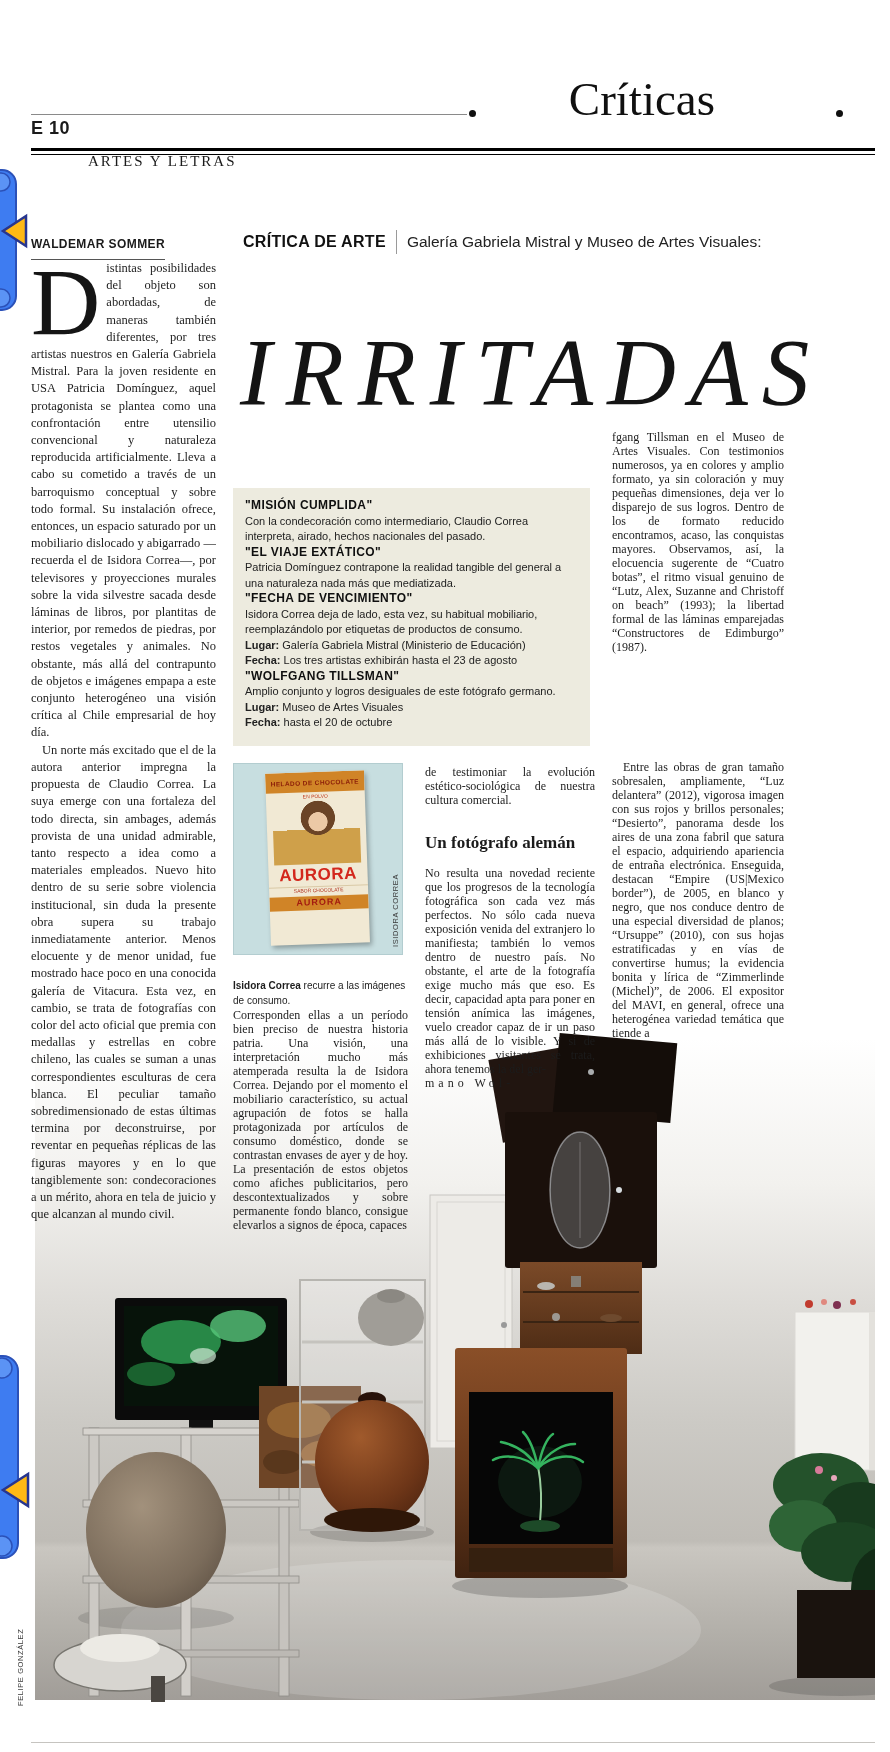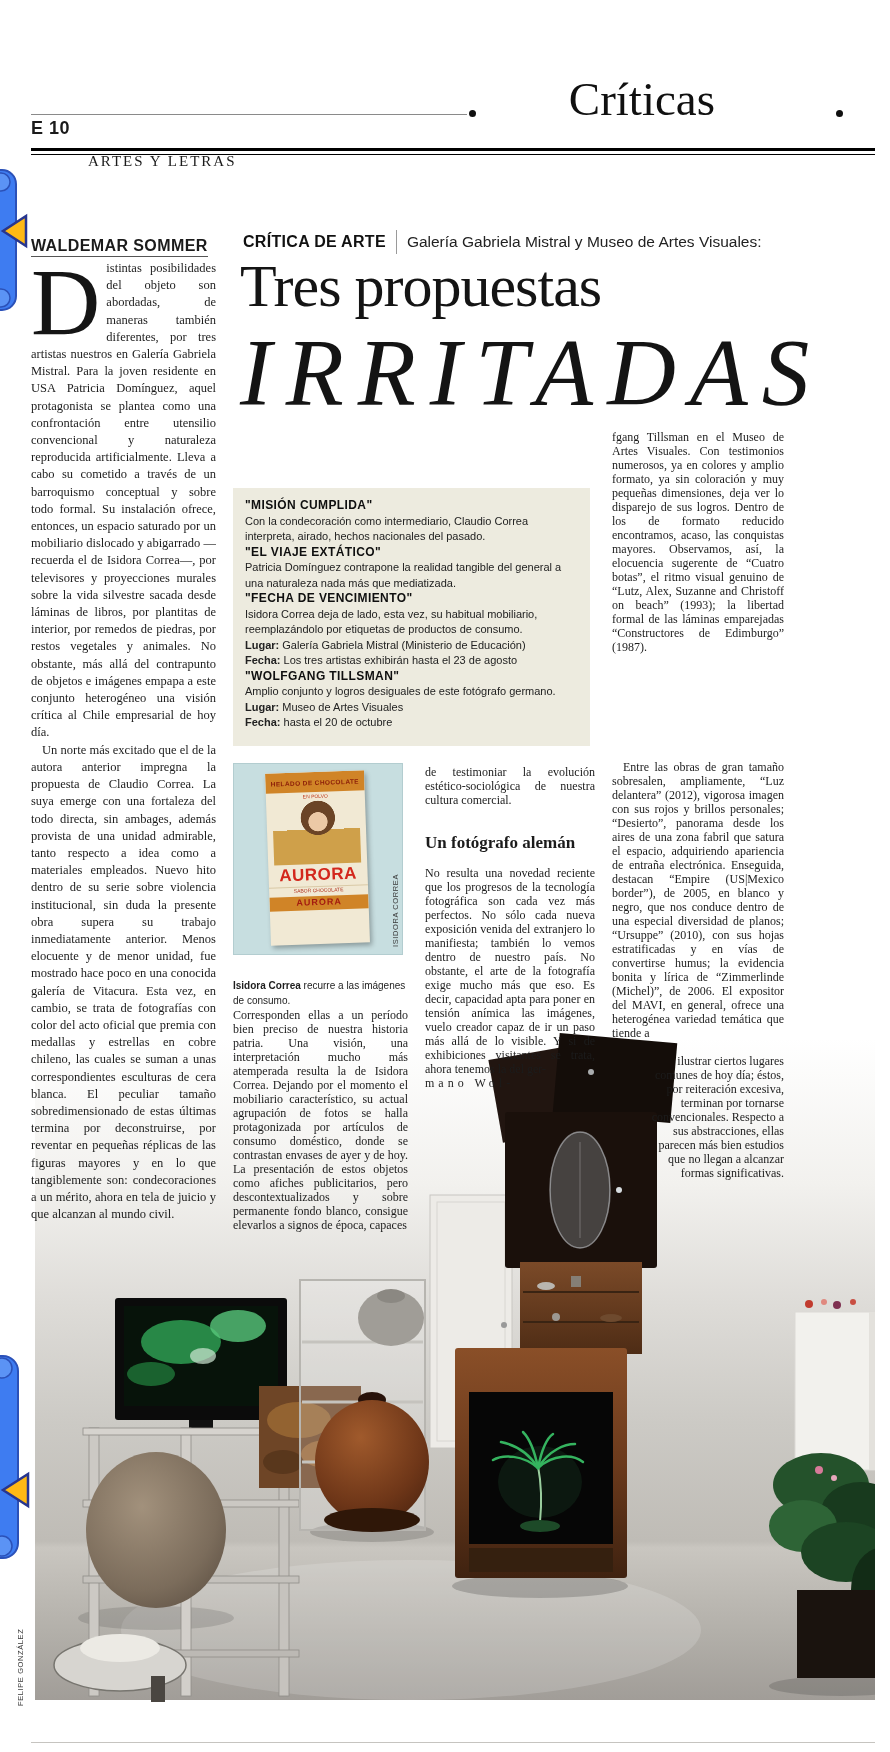--- a/index.html
+++ b/index.html
@@ -10,22 +10,22 @@
 
   
   .masthead{font-family:"Liberation Serif",serif;font-size:47px;color:#101010;text-align:right;}
   .hair-rule{height:1px;background:#8a8a8a;}
   .dot{width:7px;height:7px;border-radius:50%;background:#101010;}
   .sect-num{font-family:"Liberation Sans",sans-serif;font-weight:bold;font-size:18px;letter-spacing:.5px;}
   .sect-name{font-family:"Liberation Serif",serif;font-size:15px;letter-spacing:2px;}
   .double-rule{border-top:3px solid #000;border-bottom:1px solid #000;height:3px;}
 
   
-  .byline{font-family:"Liberation Sans",sans-serif;font-weight:bold;font-size:16px;letter-spacing:.4px;
-          border-bottom:1px solid #555;padding-bottom:1px;}
+  .byline{font-family:"Liberation Sans",sans-serif;font-weight:bold;font-size:12px;letter-spacing:.4px;
+          border-bottom:1px solid #555;padding-bottom:8px;}
   .kicker{display:flex;align-items:center;font-family:"Liberation Sans",sans-serif;}
   .kicker-label{font-weight:bold;font-size:16px;letter-spacing:.3px;color:#111;}
   .kicker-sep{width:1px;height:24px;background:#9a9a9a;margin:0 10px;}
   .kicker-sub{font-size:15.5px;color:#222;}
   .headline1{font-size:60px;letter-spacing:-1px;color:#141414;}
   .headline2{font-size:95px;letter-spacing:14px;color:#141414;}
 
   
   .col{font-size:12px;line-height:14px;text-align:justify;hyphens:auto;color:#1c1c1c;}
   .col p{margin:0;}
@@ -90,21 +90,20 @@
   <div class="abs double-rule" style="left:31px;top:148px;width:844px;"></div>
 
   <div class="abs byline txt" style="left:31px;top:237px;">WALDEMAR SOMMER</div>
 
   <div class="abs kicker txt" style="left:243px;top:230px;">
     <span class="kicker-label">CRÍTICA DE ARTE</span>
     <span class="kicker-sep"></span>
     <span class="kicker-sub">Galería Gabriela Mistral y Museo de Artes Visuales:</span>
   </div>
 
-  <div class="abs headline1 txt" style="left:240px;top:252px;">Tres propuestas</div>
   <div class="abs headline2 txt" style="left:240px;top:318px;width:650px;font-style:italic;">IRRITADAS</div>
 
   <div class="col txt clip" style="left:31px;top:260px;width:185px;height:1008px;line-height:17.2px;font-size:12.5px;">
     <p><span class="dropcap">D</span><span>istintas posibilidades del objeto son abordadas, de maneras también diferentes, por tres artistas nuestros en Galería Gabriela Mistral. Para la joven residente en USA Patricia Domínguez, aquel protagonista se plantea como una confrontación entre utensilio convencional y naturaleza reproducida artificialmente. Lleva a cabo su cometido a través de un barroquismo conceptual y sobre todo formal. Su instalación ofrece, entonces, un espacio saturado por un mobiliario dislocado y abigarrado —recuerda el de Isidora Correa—, por televisores y proyecciones murales sobre la vida silvestre sacada desde láminas de libros, por plantitas de interior, por remedos de piedras, por restos vegetales y animales. No obstante, más allá del contrapunto de objetos e imágenes empapa a este conjunto heterogéneo una visión crítica al Chile empresarial de hoy día.</span></p>
     <p>Un norte más excitado que el de la autora anterior impregna la propuesta de Claudio Correa. La suya emerge con una fortaleza del todo directa, sin ambages, además provista de una unidad admirable, tanto respecto a idea como a materiales empleados. Nuevo hito dentro de su serie sobre violencia institucional, sin duda la presente obra supera su trabajo inmediatamente anterior. Menos elocuente y de menor unidad, fue mostrado hace poco en una conocida galería de Vitacura. Esta vez, en cambio, se trata de fotografías con color del acto oficial que premia con medallas y estrellas en cobre chileno, las cuales se suman a unas correspondientes esculturas de cera blanca. El peculiar tamaño sobredimensionado de estas últimas termina por deconstruirse, por reventar en pequeñas réplicas de las figuras mayores y en lo que tangiblemente son: condecoraciones a un mérito, ahora en tela de juicio y que alcanzan al mundo civil.</p>
   </div>
 
   <div class="abs infobox txt" style="left:233px;top:488px;width:357px;height:258px;">
     <div class="ib-title">"MISIÓN CUMPLIDA"</div>
     <div>Con la condecoración como intermediario, Claudio Correa interpreta, airado, hechos nacionales del pasado.</div>
@@ -147,23 +146,20 @@
   <div class="col txt clip" style="left:425px;top:866px;width:170px;height:300px;">
     <p><span>No resulta una novedad reciente que los progresos de la tecnología fotográfica son cada vez más perfectos. No sólo cada nueva exposición venida del extranjero lo manifiesta; también lo vemos dentro de nuestro país. No obstante, el arte de la fotografía exige mucho más que eso. Es decir, capacidad apta para poner en tensión anímica las imágenes, vuelo creador capaz de ir un paso más allá de lo visible. Y si de exhibiciones visitantes se trata, ahora tenemos la del ger-</span>
       <span class="tail-spaced" style="width:130px;">mano Wol-</span></p>
   </div>
 
   <div class="col txt clip" style="left:612px;top:430px;width:172px;height:328px;">
     <p>fgang Tillsman en el Museo de Artes Visuales. Con testimonios numerosos, ya en colores y amplio formato, ya sin coloración y muy pequeñas dimensiones, deja ver lo disparejo de sus logros. Dentro de los de formato reducido encontramos, acaso, las conquistas mayores. Observamos, así, la elocuencia sugerente de “Cuatro botas”, el ritmo visual genuino de “Lutz, Alex, Suzanne and Christoff on beach” (1993); la libertad formal de las láminas emparejadas “Constructores de Edimburgo” (1987).</p>
   </div>
   <div class="col txt clip" style="left:612px;top:760px;width:172px;height:292px;">
     <p style="text-indent:11px;">Entre las obras de gran tamaño sobresalen, ampliamente, “Luz delantera” (2012), vigorosa imagen con sus rojos y brillos personales; “Desierto”, panorama desde los aires de una zona fabril que satura el espacio, adquiriendo apariencia de entraña electrónica. Enseguida, destacan “Empire (US|Mexico border”), de 2005, en blanco y negro, que nos conduce dentro de una especial diversidad de planos; “Ursuppe” (2010), con sus hojas estratificadas y en vías de convertirse humus; la evidencia bonita y lírica de “Zimmerlinde (Michel)”, de 2006. El expositor del MAVI, en general, ofrece una heterogénea variedad temática que tiende a</p>
-  </div>
-  <div class="col txt right-wrap" style="left:644px;top:1054px;width:140px;">
-    <p>ilustrar ciertos lugares comunes de hoy día; éstos, por reiteración excesiva, terminan por tornarse convencionales. Respecto a sus abstracciones, ellas parecen más bien estudios que no llegan a alcanzar formas significativas.</p>
   </div>
 
 
   <svg class="photo-svg" width="844" height="672" viewBox="0 0 844 672">
     <defs>
       <linearGradient id="wallG" x1="0" y1="0" x2="0" y2="1">
         <stop offset="0" stop-color="#ffffff"></stop>
         <stop offset="0.22" stop-color="#f2f1ee"></stop>
         <stop offset="0.40" stop-color="#dedcd8"></stop>
         <stop offset="0.58" stop-color="#cccac5"></stop>

